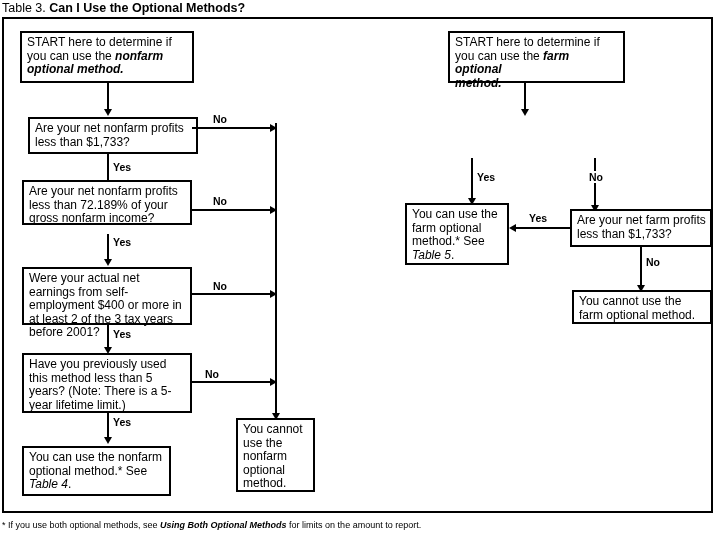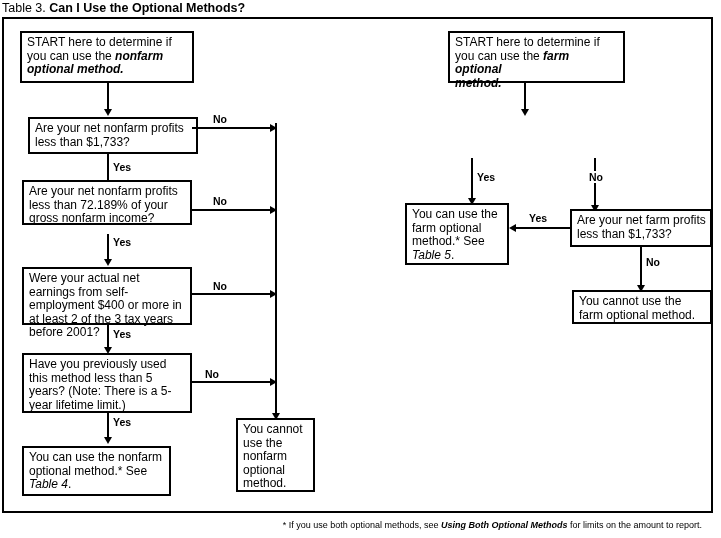--- a/index.html
+++ b/index.html
@@ -8,21 +8,21 @@
 
   .title{position:absolute;left:2px;top:0px;width:700px;height:20px;
          font-size:12.5px;line-height:16px;white-space:nowrap;}
   .title .t-pre{font-weight:normal;}
   .title .t-main{font-weight:bold;}
 
   .frame{position:absolute;left:2px;top:17px;width:711px;height:496px;
          border:2px solid #000;box-sizing:border-box;background:#fff;}
 
   .footnote{position:absolute;left:2px;top:519px;width:700px;height:14px;
-            font-size:9px;line-height:13px;white-space:nowrap;text-align:right;}
+            font-size:9px;line-height:13px;white-space:nowrap;}
   .footnote .ital{font-style:italic;font-weight:bold;}
 
   
   .box{position:absolute;border:2px solid #000;box-sizing:border-box;
        background:#fff;font-size:12px;line-height:13.5px;
        padding:3px 4px 2px 5px;}
   .box b{font-weight:bold;font-style:italic;}
   .box i{font-style:italic;}
 
   

